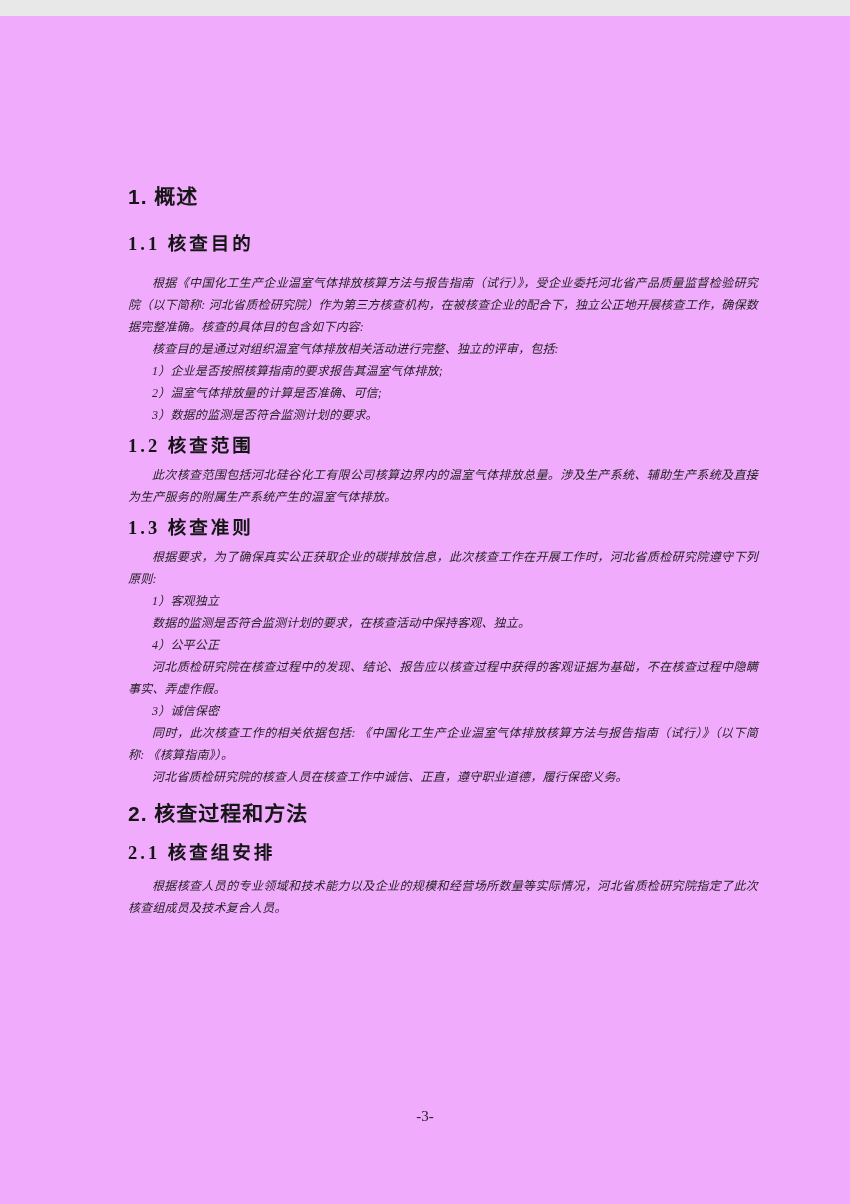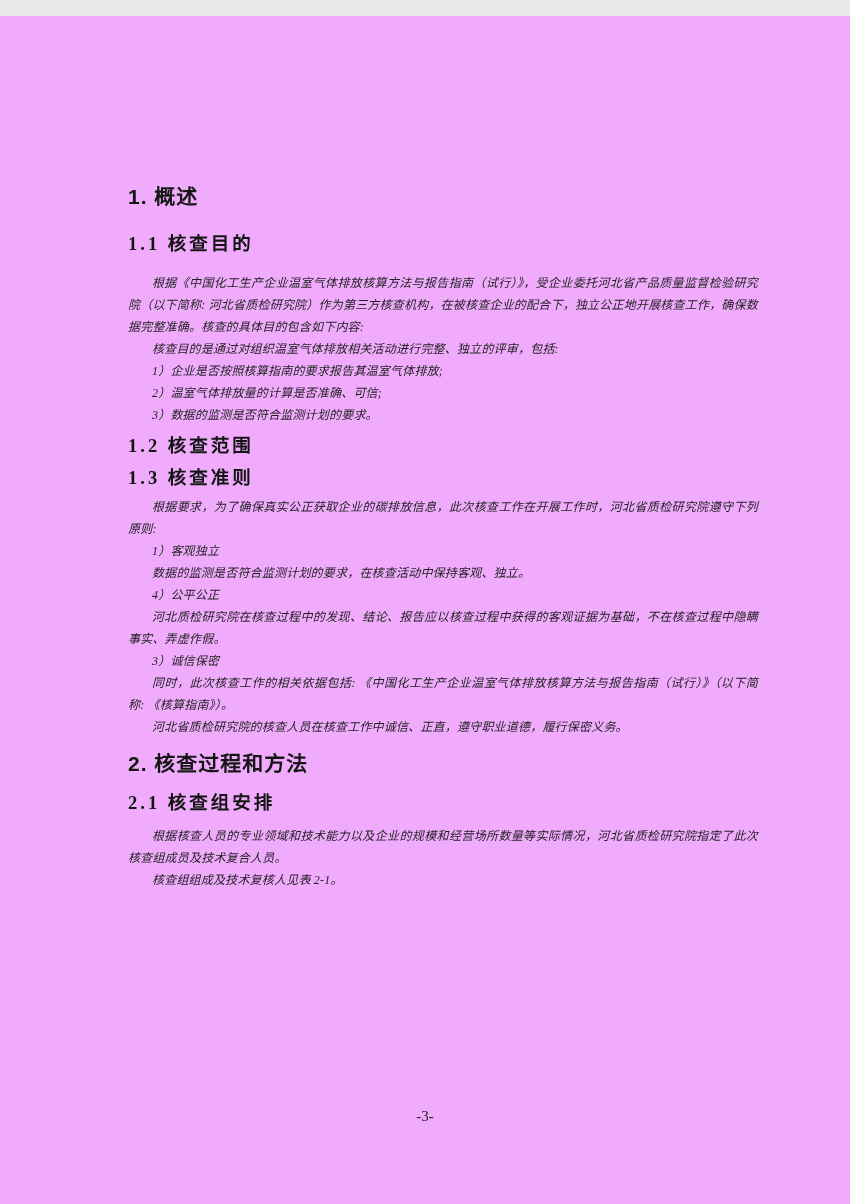--- a/index.html
+++ b/index.html
@@ -79,33 +79,33 @@
     <div class="h1">1. 概述</div>
 
     <div class="h2 mt22">1.1 核查目的</div>
     <p class="p indent mt16">根据《中国化工生产企业温室气体排放核算方法与报告指南（试行）》，受企业委托河北省产品质量监督检验研究院（以下简称: 河北省质检研究院）作为第三方核查机构，在被核查企业的配合下，独立公正地开展核查工作，确保数据完整准确。核查的具体目的包含如下内容:</p>
     <p class="p indent">核查目的是通过对组织温室气体排放相关活动进行完整、独立的评审，包括:</p>
     <p class="p indent">1）企业是否按照核算指南的要求报告其温室气体排放;</p>
     <p class="p indent">2）温室气体排放量的计算是否准确、可信;</p>
     <p class="p indent">3）数据的监测是否符合监测计划的要求。</p>
 
     <div class="h2 mt8">1.2 核查范围</div>
+    <p class="p indent mt6">此次核查范围包括河北硅谷化工有限公司核算边界内的温室气体排放总量。涉及生产系统、辅助生产系统及直接为生产服务的附属生产系统产生的温室气体排放。</p>
 
     <div class="h2 mt8">1.3 核查准则</div>
     <p class="p indent mt6">根据要求，为了确保真实公正获取企业的碳排放信息，此次核查工作在开展工作时，河北省质检研究院遵守下列原则:</p>
     <p class="p indent">1）客观独立</p>
     <p class="p indent">数据的监测是否符合监测计划的要求，在核查活动中保持客观、独立。</p>
     <p class="p indent">4）公平公正</p>
     <p class="p indent">河北质检研究院在核查过程中的发现、结论、报告应以核查过程中获得的客观证据为基础，不在核查过程中隐瞒事实、弄虚作假。</p>
     <p class="p indent">3）诚信保密</p>
     <p class="p indent">同时，此次核查工作的相关依据包括: 《中国化工生产企业温室气体排放核算方法与报告指南（试行）》（以下简称: 《核算指南》）。</p>
     <p class="p indent">河北省质检研究院的核查人员在核查工作中诚信、正直，遵守职业道德，履行保密义务。</p>
 
     <div class="h1 mt13">2. 核查过程和方法</div>
 
     <div class="h2 mt14">2.1 核查组安排</div>
     <p class="p indent mt10">根据核查人员的专业领域和技术能力以及企业的规模和经营场所数量等实际情况，河北省质检研究院指定了此次核查组成员及技术复合人员。</p>
-    <p class="p indent">核查组组成及技术复核人见表 2-1。</p>
 
   </div>
 
   <div class="footer">-3-</div>
 </div>
 
 </body></html>

